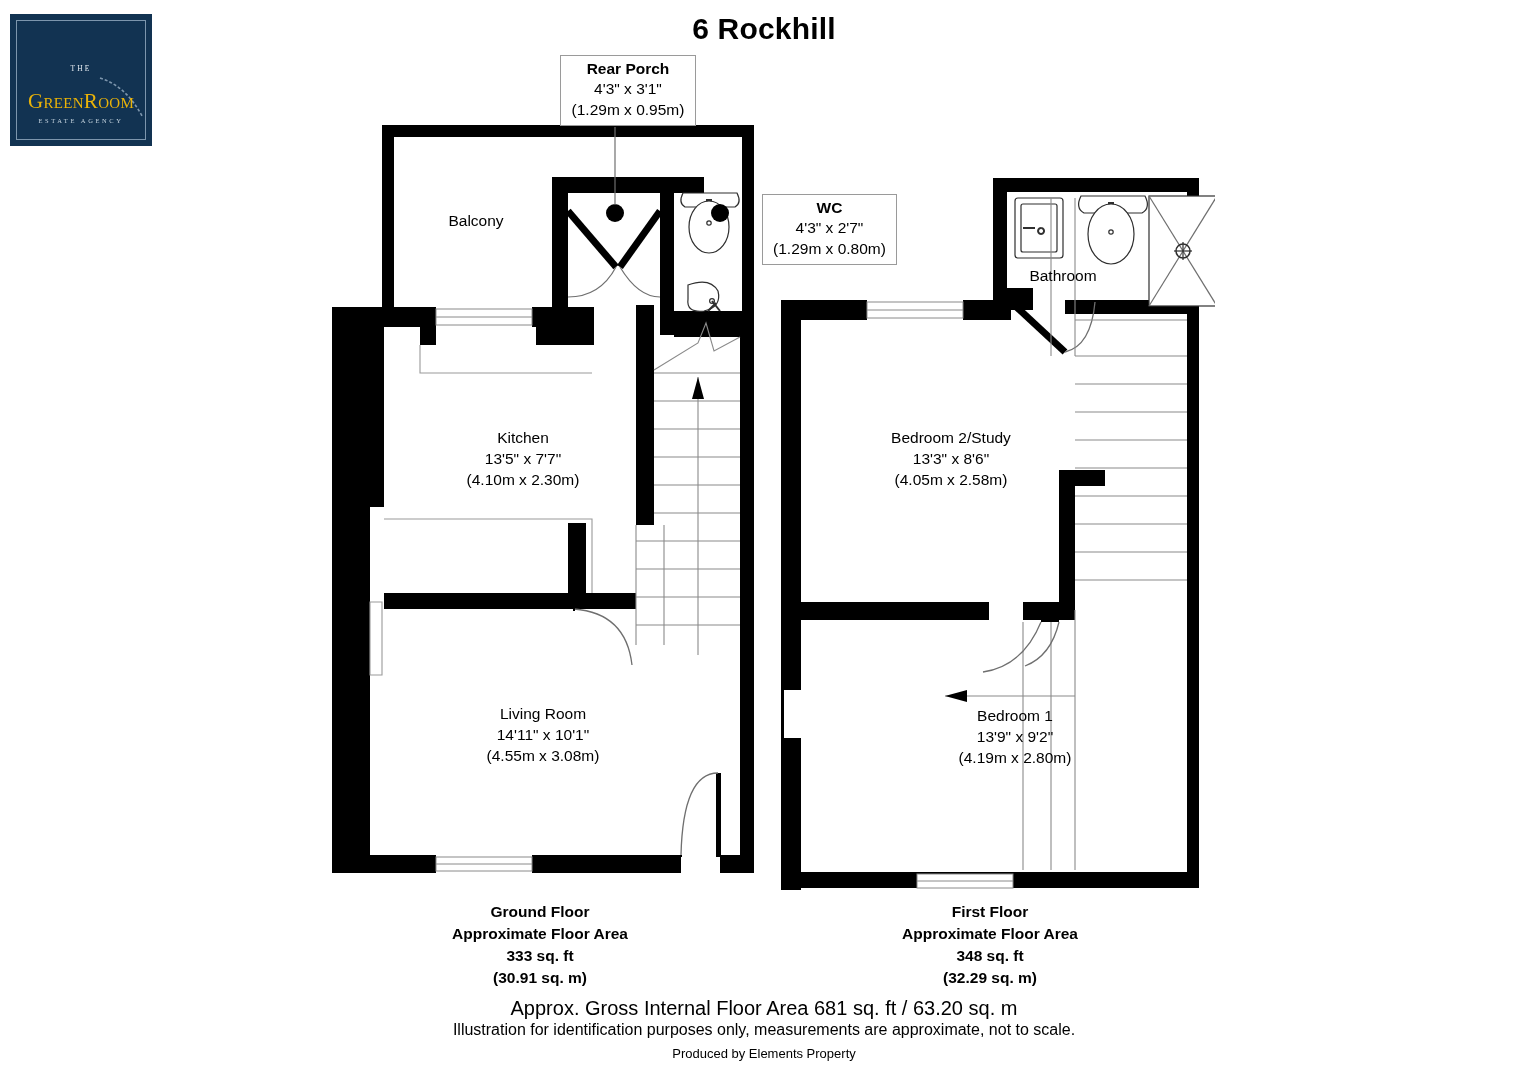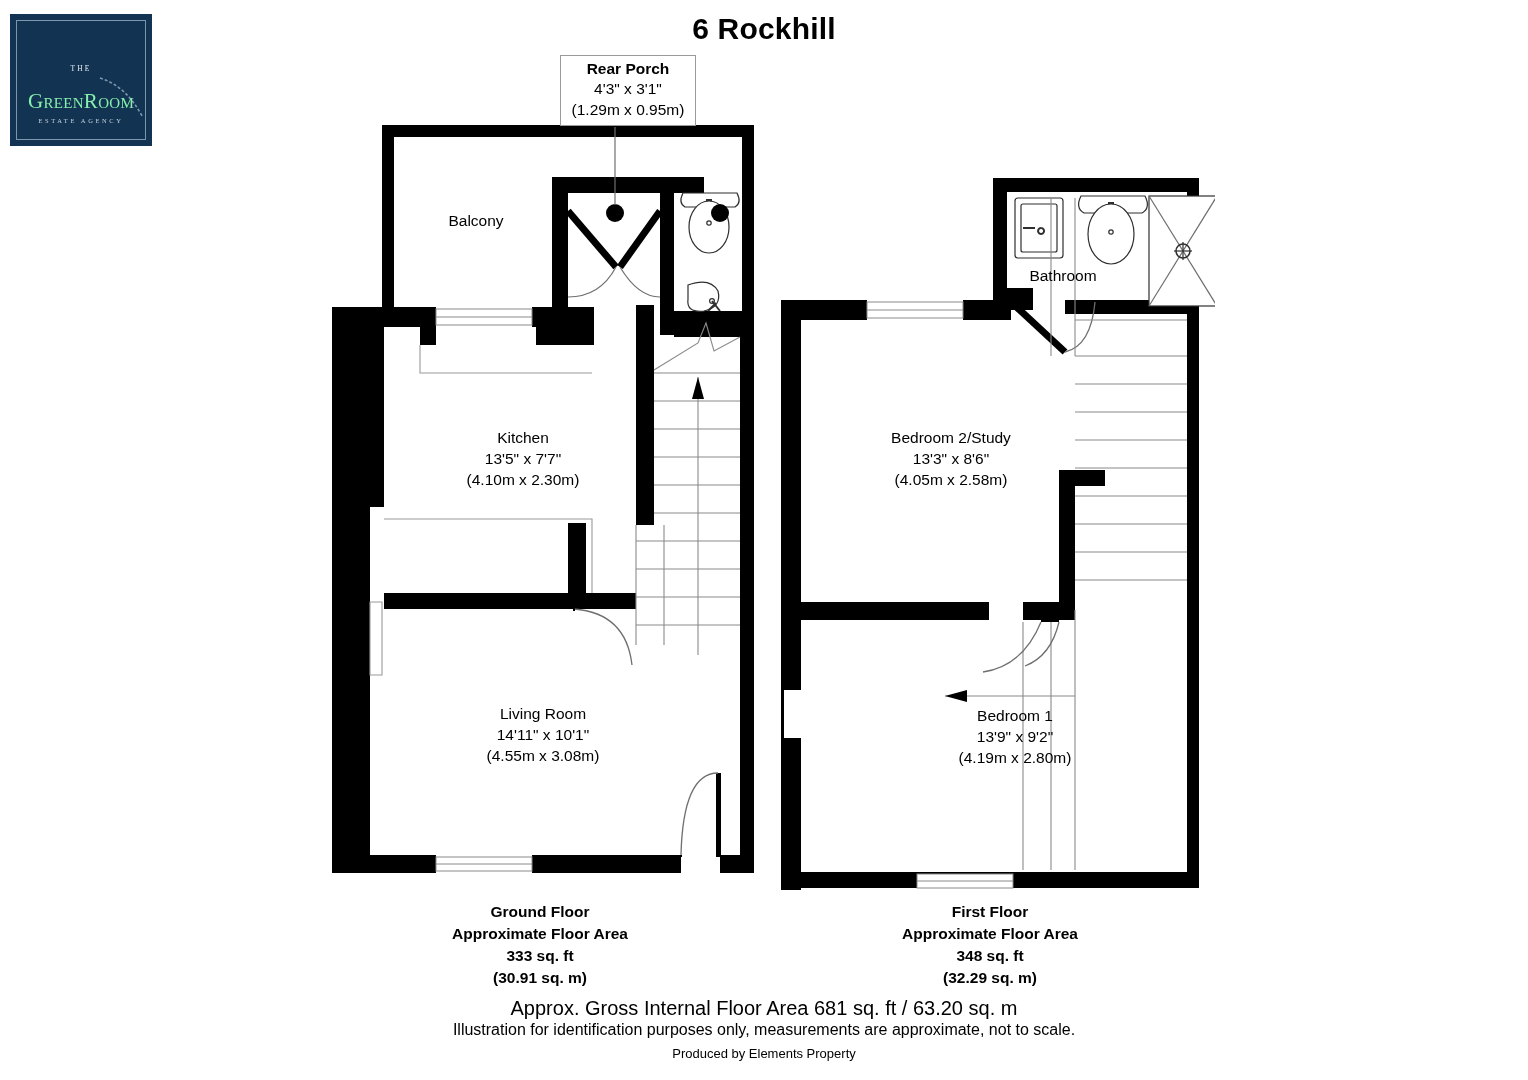--- a/index.html
+++ b/index.html
@@ -4,21 +4,21 @@
 <style>
   html,body{margin:0;padding:0;background:#ffffff;}
   body{width:1528px;height:1080px;position:relative;font-family:"Liberation Sans",sans-serif;color:#000;overflow:hidden;}
   #stage{position:absolute;left:0;top:0;width:1528px;height:1080px;}
 
   
   .logo-box{position:absolute;left:10px;top:14px;width:142px;height:132px;background:#123352;}
   .logo-inner{position:absolute;left:6px;top:6px;right:6px;bottom:6px;border:1px solid #7d96ad;}
   .logo-text{position:absolute;left:0;right:0;top:50px;text-align:center;color:#fdfdfd;}
   .logo-the{font-family:"Liberation Serif",serif;font-size:7.5px;letter-spacing:2.2px;margin-bottom:18px;color:#e7edf2;}
-  .logo-main{font-family:"Liberation Serif",serif;font-size:21px;letter-spacing:.3px;line-height:1;color:#86efac;}
+  .logo-main{font-family:"Liberation Serif",serif;font-size:21px;letter-spacing:.3px;line-height:1;color:#eab308;}
   .logo-main .sm{font-size:15px;}
   .logo-sub{font-family:"Liberation Serif",serif;font-size:6.5px;letter-spacing:2.6px;margin-top:5px;color:#c7d5e0;}
   .logo-swash{position:absolute;right:8px;bottom:24px;width:46px;height:46px;}
 
   
   .plan-title{position:absolute;left:0;right:0;top:12px;text-align:center;font-size:30px;font-weight:bold;letter-spacing:.2px;}
   .callout{position:absolute;border:1px solid #9a9a9a;background:#fff;text-align:center;padding:3px 8px 5px 8px;box-sizing:border-box;}
   .callout .c-title{font-size:15.5px;font-weight:bold;line-height:1.32;}
   .callout .c-dim{font-size:15.5px;line-height:1.32;}
   .room-lbl{position:absolute;text-align:center;line-height:1.35;}
@@ -247,20 +247,25 @@
     </g>
     <rect x="16" y="520" width="3" height="48" fill="#000"></rect>
   </svg>
 
   <div class="callout" style="left:560px;top:55px;width:136px;text-align:center;">
     <div class="c-title">Rear Porch</div>
     <div class="c-dim">4'3" x 3'1"</div>
     <div class="c-dim">(1.29m x 0.95m)</div>
   </div>
 
+  <div class="callout" style="left:762px;top:194px;width:135px;">
+    <div class="c-title">WC</div>
+    <div class="c-dim">4'3" x 2'7"</div>
+    <div class="c-dim">(1.29m x 0.80m)</div>
+  </div>
 
   <div class="room-lbl" style="left:390px;top:211px;width:172px;">
     <div class="r-name">Balcony</div>
   </div>
 
   <div class="room-lbl" style="left:400px;top:428px;width:246px;">
     <div class="r-name">Kitchen</div>
     <div class="r-dim">13'5" x 7'7"</div>
     <div class="r-dim">(4.10m x 2.30m)</div>
   </div>

